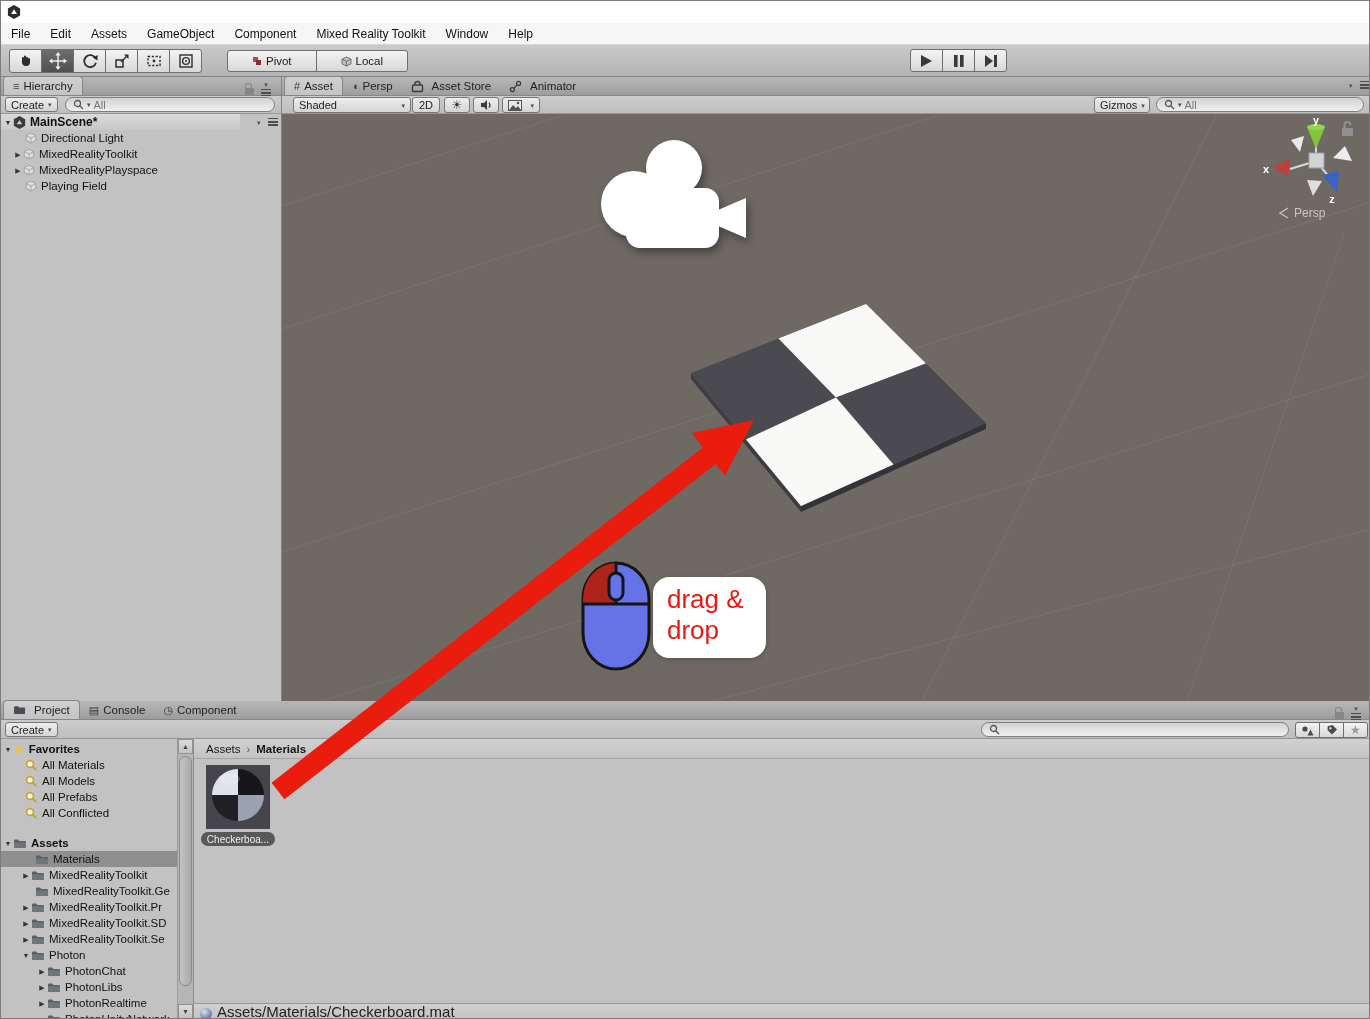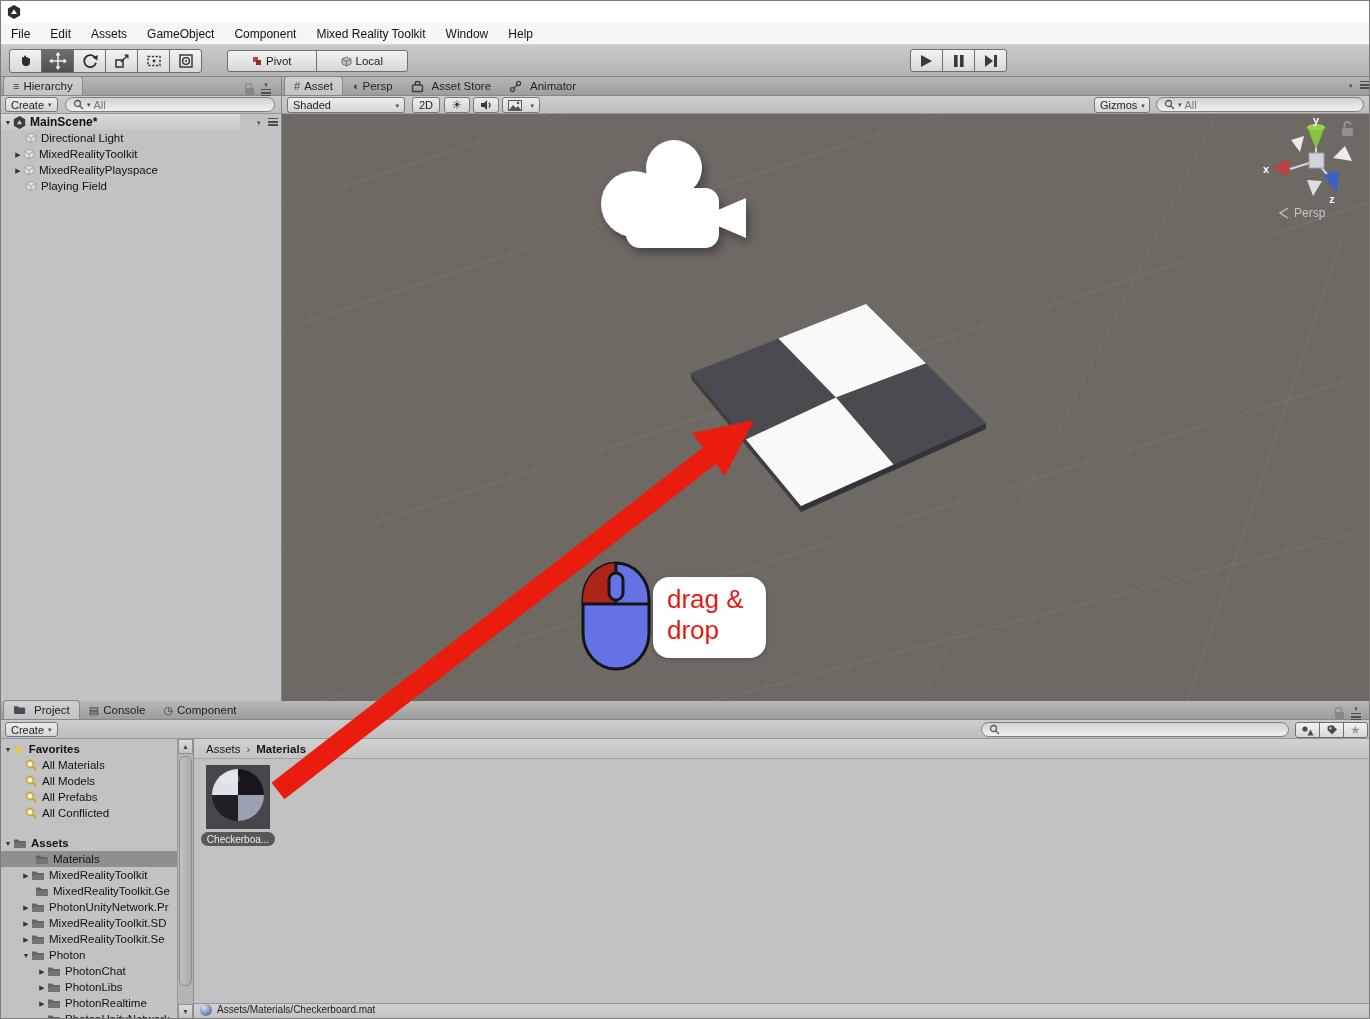--- a/index.html
+++ b/index.html
@@ -53,21 +53,21 @@
   
   .viewport{position:absolute;left:281px;top:113px;width:1089px;height:587px;background:#6f6963}
 
   
   .bubble{position:absolute;left:652px;top:576px;width:113px;height:81px;background:#fff;border-radius:16px;box-shadow:0 1px 4px rgba(0,0,0,.25);z-index:61;padding:7px 0 0 14px}
   .bubble span{display:block;color:#e8190f;font-size:26px;line-height:31px;font-family:"Liberation Sans",sans-serif}
 
   
   .thumb{position:absolute;left:205px;top:764px;width:64px;height:64px}
   .thumb-label{position:absolute;left:200px;top:831px;width:74px;height:14px;background:#585858;border-radius:7px;color:#efefef;font-size:10px;display:flex;align-items:center;justify-content:center}
-  .statusbar{position:absolute;left:193px;top:1002px;width:1177px;height:17px;background:linear-gradient(#d0d0d0,#c2c2c2);border-top:1px solid #969696;display:flex;align-items:flex-start;gap:5px;padding-left:6px;font-size:10px;color:#222}
+  .statusbar{position:absolute;left:193px;top:1002px;width:1177px;height:17px;background:linear-gradient(#d0d0d0,#c2c2c2);border-top:1px solid #969696;display:flex;align-items:flex-end;gap:5px;padding-left:6px;font-size:15px;color:#222}
   .sphere{width:12px;height:12px;border-radius:50%;background:radial-gradient(circle at 35% 30%,#d9e3f1,#7a8fb8 55%,#47618e)}
 
   
   .sb-track{position:absolute;left:176px;top:738px;width:16px;height:281px;background:#b5b5b5;border-left:1px solid #9b9b9b}
   .sb-btn{position:absolute;left:177px;width:15px;height:15px;background:linear-gradient(#dcdcdc,#c2c2c2);border:1px solid #919191;display:flex;align-items:center;justify-content:center;font-size:7px;color:#444}
   .sb-thumb{position:absolute;left:178px;top:755px;width:13px;height:230px;background:linear-gradient(90deg,#c3c3c3,#a9a9a9);border:1px solid #8d8d8d;border-radius:6px}
 </style>
 </head>
 <body>
 
@@ -287,21 +287,21 @@
       </span>
     <span>Animator</span>
   </div>
 </div>
 <div class="paneicons" style="left:1348px;top:80px">
     <span class="caret-sm">▾</span>
     <span class="bars"></span>
   </div>
 
 <div class="panelbar" style="left:281px;top:95px;width:1089px;height:18px">
-  <div class="flatbtn" style="left:5px;top:1px;width:118px;justify-content:space-between">
+  <div class="flatbtn" style="left:11px;top:1px;width:118px;justify-content:space-between">
     <span>Shaded</span>
     <span class="caret-sm">▾</span>
   </div>
   <div class="flatbtn" style="left:130px;top:1px;width:28px;justify-content:center">
     <span>2D</span>
   </div>
   <div class="flatbtn" style="left:162px;top:1px;width:26px;justify-content:center">
     <span style="font-size:12px;color:#333">☀</span>
   </div>
   <div class="flatbtn" style="left:191px;top:1px;width:26px;justify-content:center">
@@ -526,21 +526,21 @@
     <span>MixedRealityToolkit.Ge</span>
   </div>
   <div class="row" style="left:20px;top:160px;width:156px">
     <span class="tri">▶</span>
     <span class="ico">
         <svg width="14" height="11">
           <path d="M1 2.5 q0-1 1-1 h3.2 l1.2 1.5 h5.6 q1 0 1 1 V9 q0 1-1 1 H2 q-1 0-1-1 Z" fill="#5d6166"></path>
           <path d="M1 4.5 H13 V9 q0 1-1 1 H2 q-1 0-1-1 Z" fill="#70757c"></path>
         </svg>
       </span>
-    <span>PhotonUnityNetwork.Pr</span>
+    <span>MixedRealityToolkit.Pr</span>
   </div>
   <div class="row" style="left:20px;top:176px;width:156px">
     <span class="tri">▶</span>
     <span class="ico">
         <svg width="14" height="11">
           <path d="M1 2.5 q0-1 1-1 h3.2 l1.2 1.5 h5.6 q1 0 1 1 V9 q0 1-1 1 H2 q-1 0-1-1 Z" fill="#5d6166"></path>
           <path d="M1 4.5 H13 V9 q0 1-1 1 H2 q-1 0-1-1 Z" fill="#70757c"></path>
         </svg>
       </span>
     <span>MixedRealityToolkit.SD</span>

